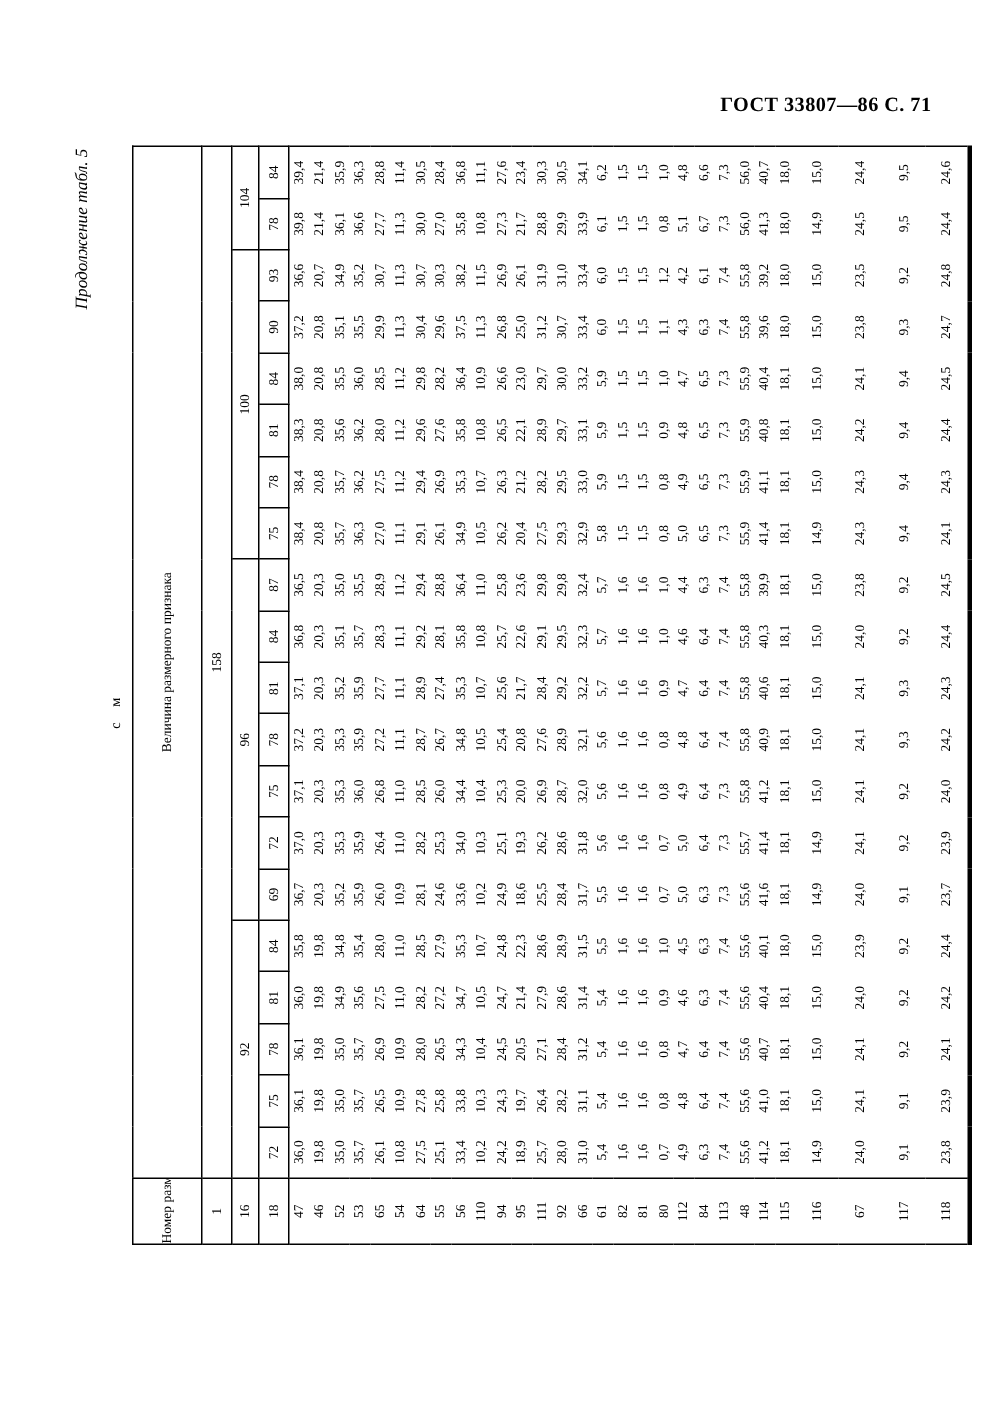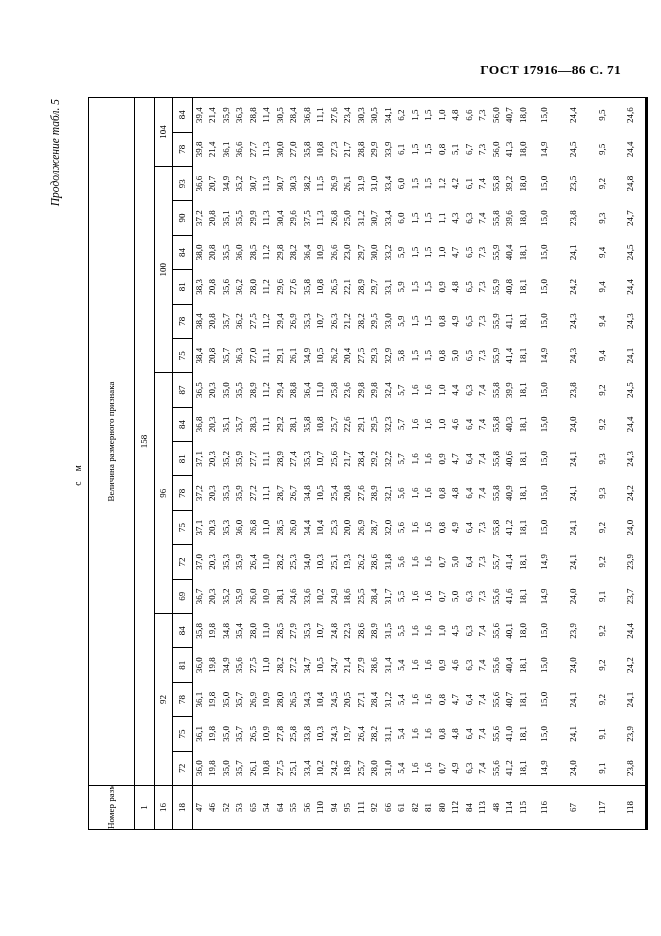--- a/index.html
+++ b/index.html
@@ -41,21 +41,21 @@
   tr.r4{height:20px;}
   tr.datarow{height:13.5px;}
   tr.datarow.tall{height:29px;}
   tr.datarow td{border:none;font-size:9px;}
   tr.datarow td.fnum{border-right:1px solid #000;font-size:9px;}
   .hnum{font-size:9.5px;}
 </style>
 </head>
 <body>
 
-<div class="gost-header">ГОСТ 17916—86 С. 71</div>
+<div class="gost-header">ГОСТ 33807—86 С. 71</div>
 
 <div class="rot-wrap">
   <div class="cont-note">Продолжение табл. 5</div>
   <div class="units">с м</div>
 
   <table class="size-table">
     <colgroup>
       <col class="c-num">
     </colgroup>
     <thead id="size-table-head">

